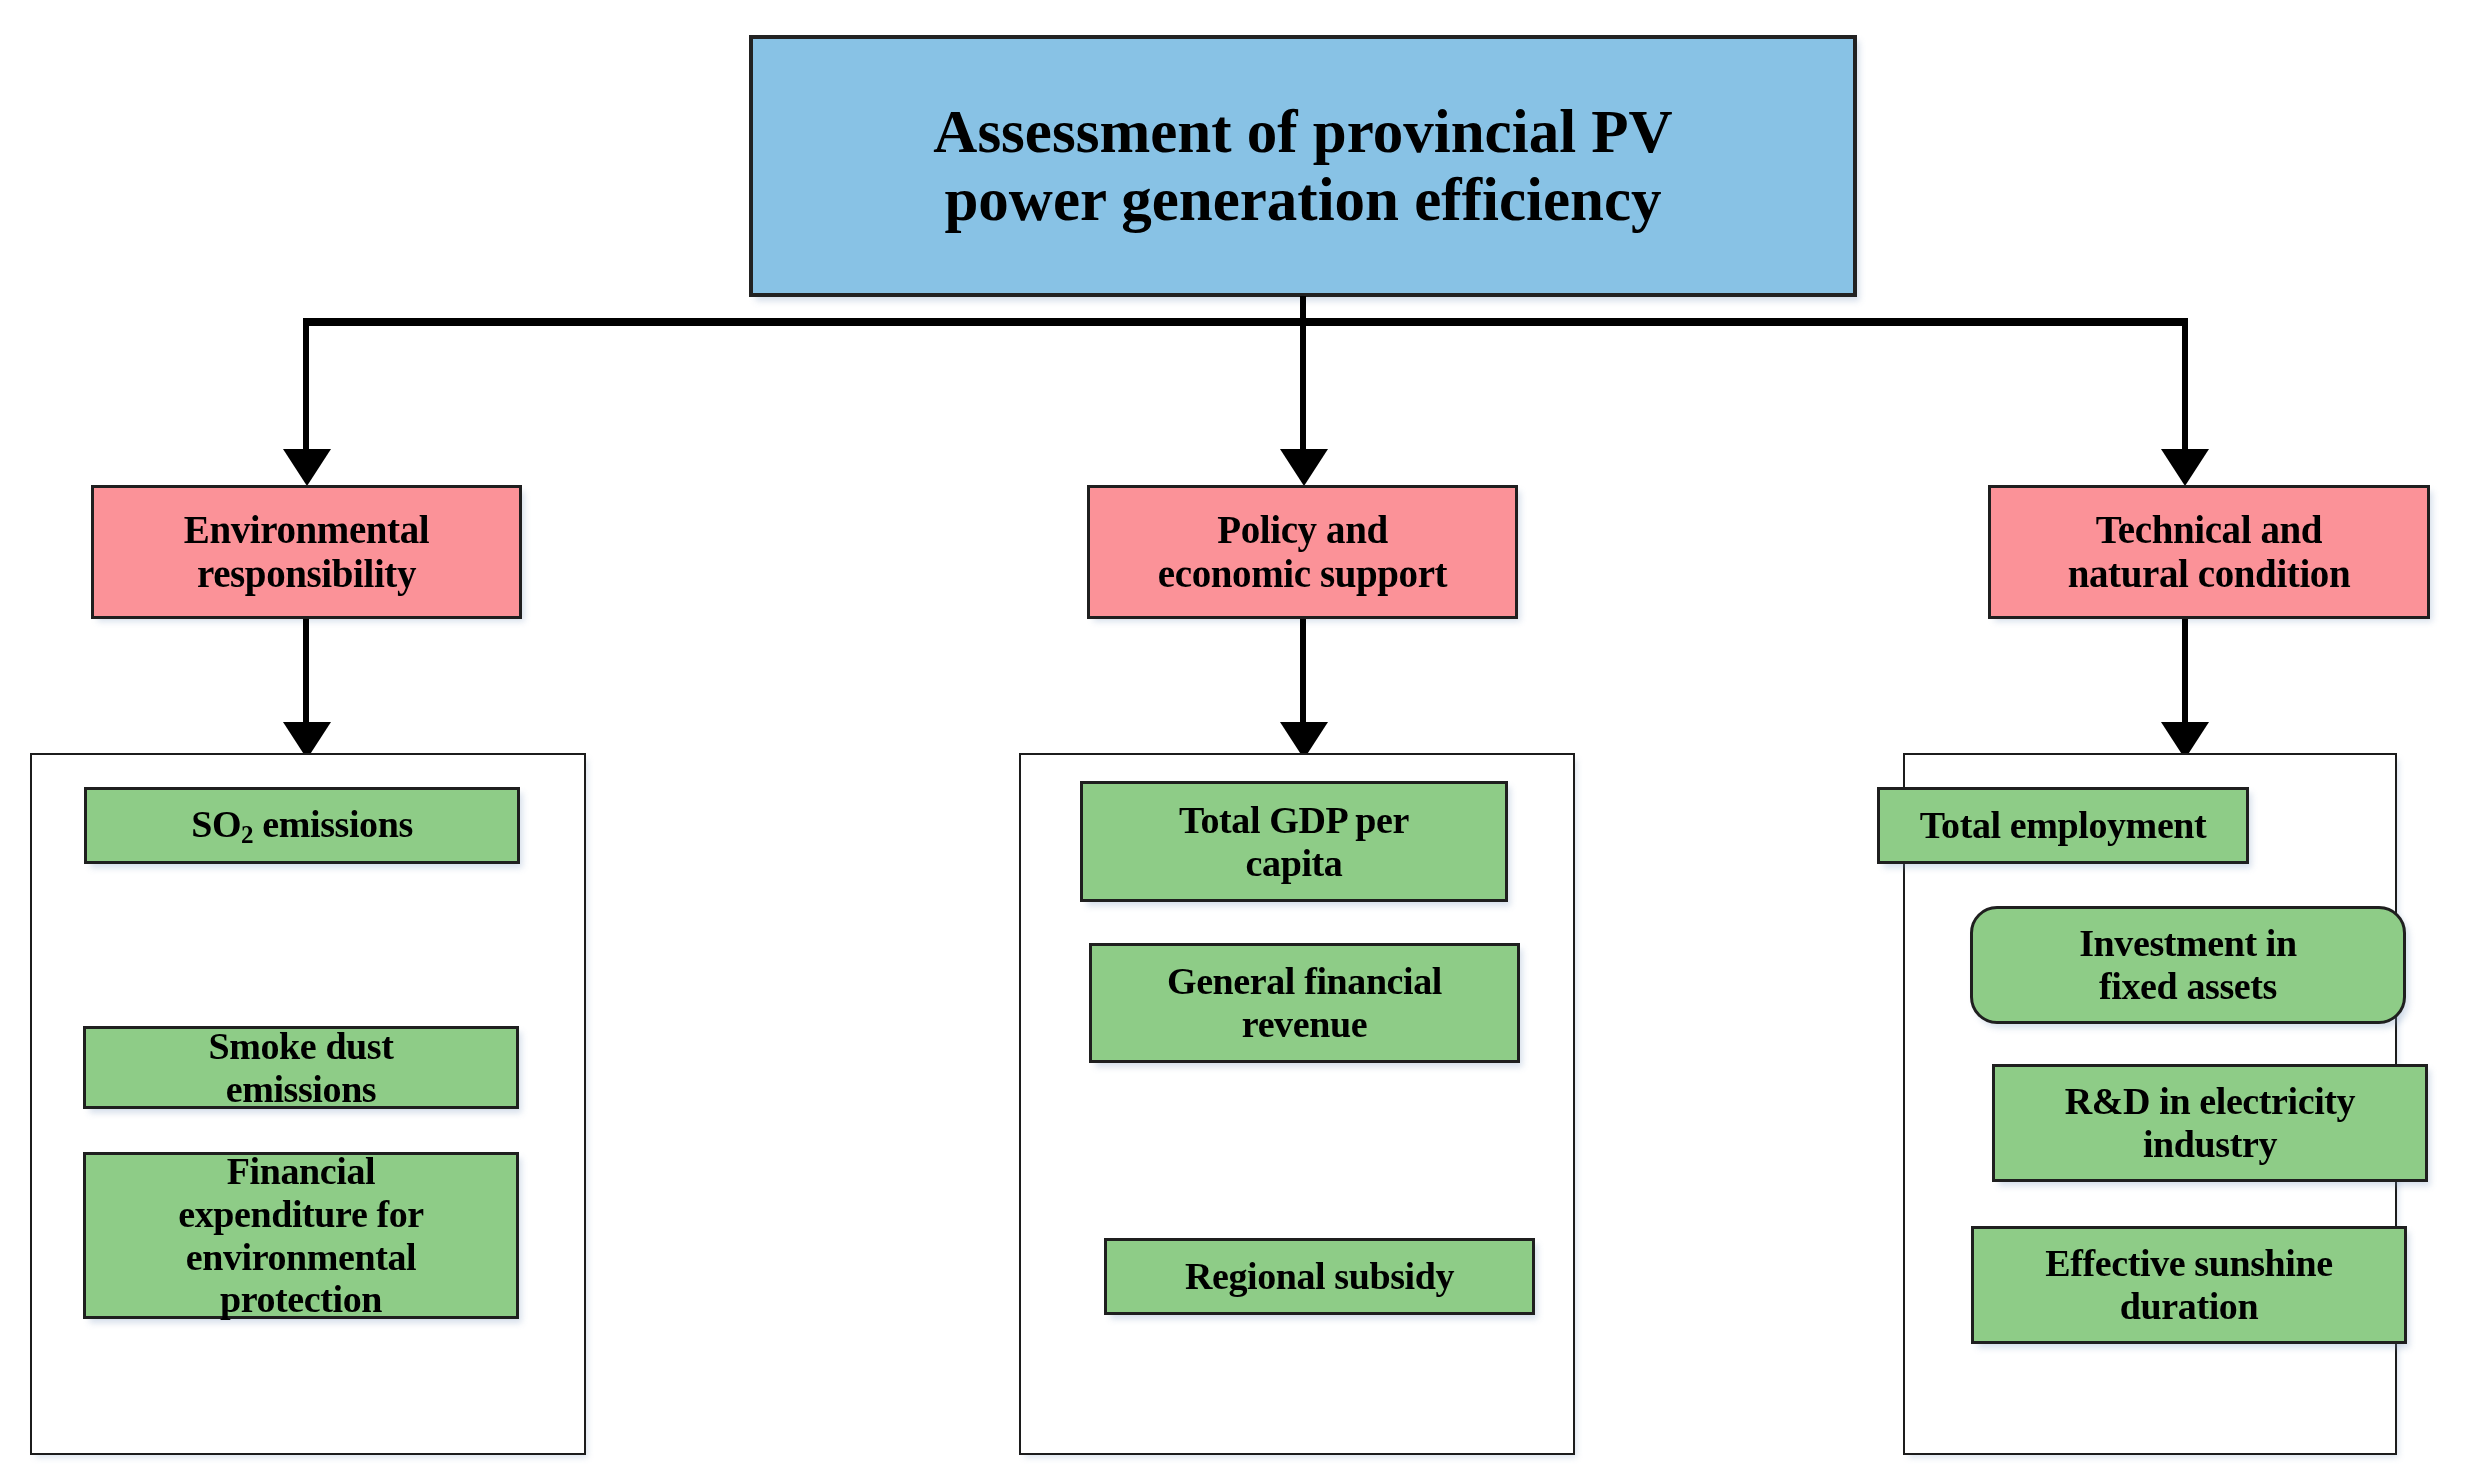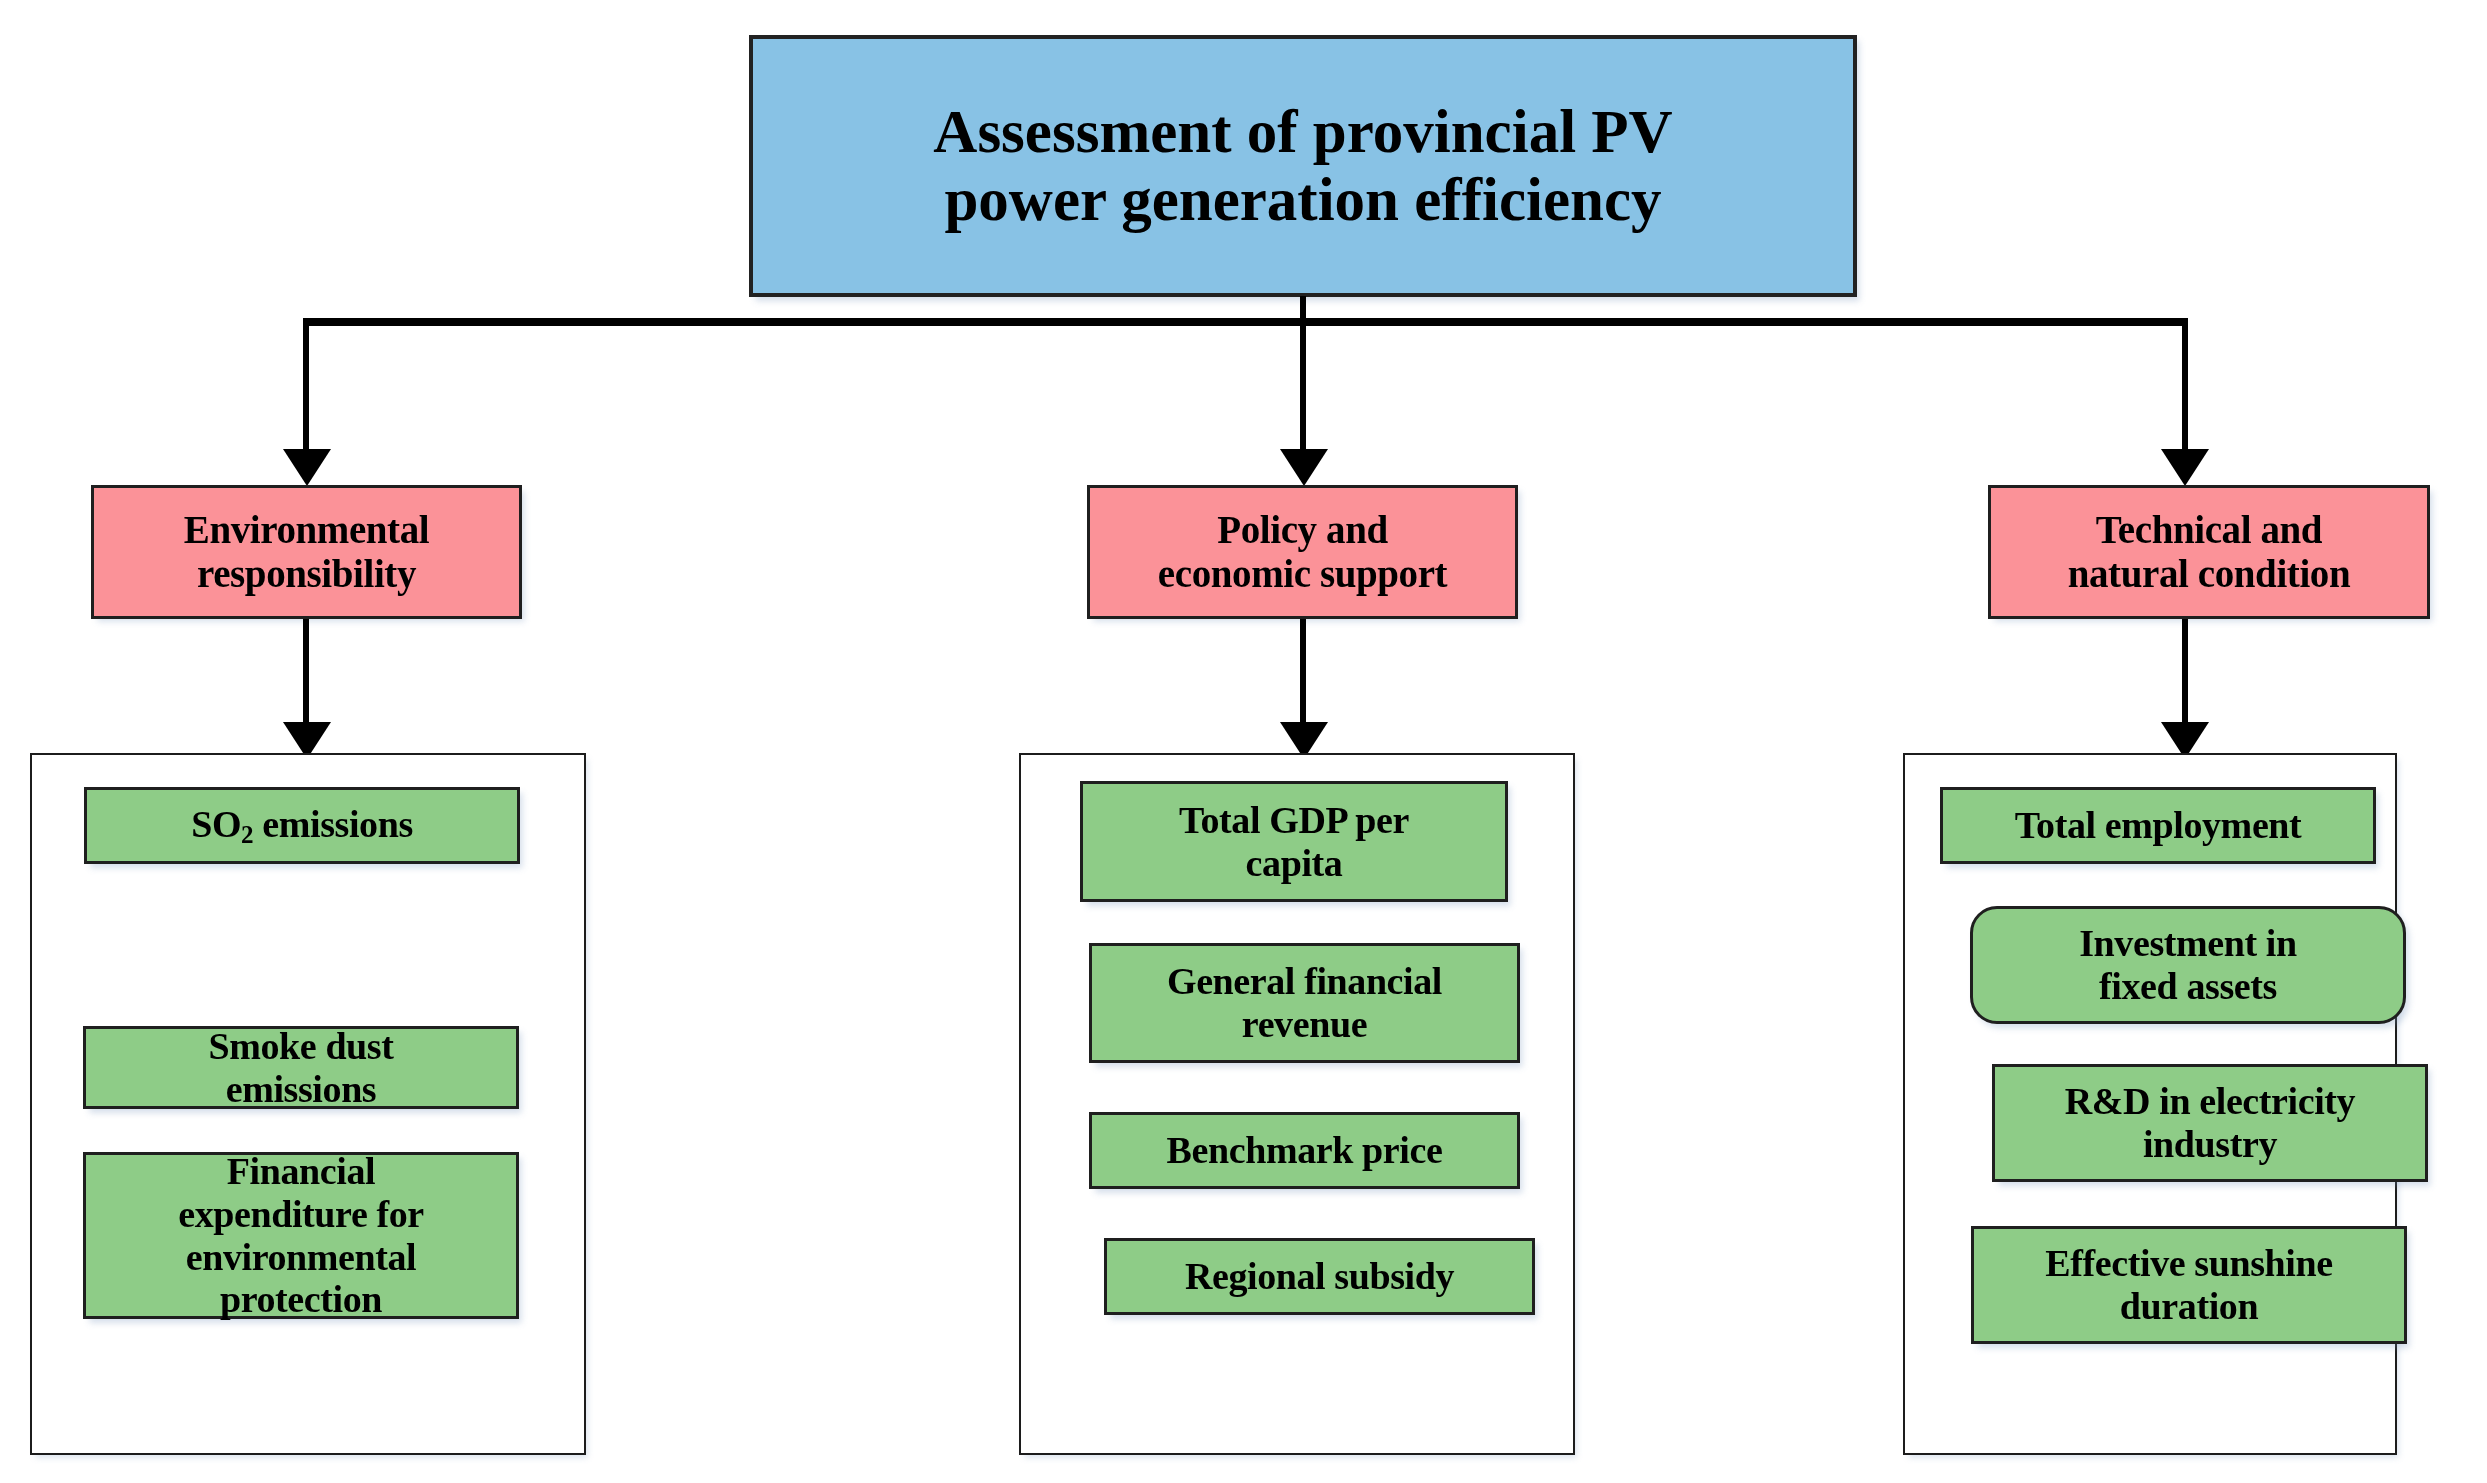--- a/index.html
+++ b/index.html
@@ -71,21 +71,21 @@
   .l3{left:83px;top:1026px;width:436px;height:83px;}
   .l4{left:83px;top:1152px;width:436px;height:167px;}
 
   
   .m1{left:1080px;top:781px;width:428px;height:121px;}
   .m2{left:1089px;top:943px;width:431px;height:120px;}
   .m3{left:1089px;top:1112px;width:431px;height:77px;}
   .m4{left:1092px;top:1238px;width:431px;height:77px;margin-left:12px;}
 
   
-  .r1{left:1940px;top:787px;width:436px;height:77px;}
+  .r1{left:1877px;top:787px;width:372px;height:77px;}
   .r2{left:1970px;top:906px;width:436px;height:118px;border-radius:27px;}
   .r3{left:1971px;top:1064px;width:436px;height:118px;margin-left:21px;}
   .r4{left:1971px;top:1226px;width:436px;height:118px;}
 
   
   .conn{position:absolute;background:#000000;}
   .conn-stem{left:1300px;top:296px;width:6.3px;height:28px;}
   .conn-bus{left:303px;top:318px;width:1884px;height:7.7px;}
 
   .drop{position:absolute;width:6.3px;background:#000000;}
@@ -196,25 +196,20 @@
     </div>
   </div>
 
   <div class="box leaf m2">
     <div>
       <span style="display:block">General financial</span>
       <span style="display:block">revenue</span>
     </div>
   </div>
 
-  <div class="box leaf m3">
-    <div>
-        <span style="display:block">Benchmark price</span>
-      </div>
-  </div>
 
   <div class="box leaf m4">
     <div>
         <span style="display:block">Regional subsidy</span>
       </div>
   </div>
 
   <div class="box leaf r1">
     <div>
         <span style="display:block">Total employment</span>

